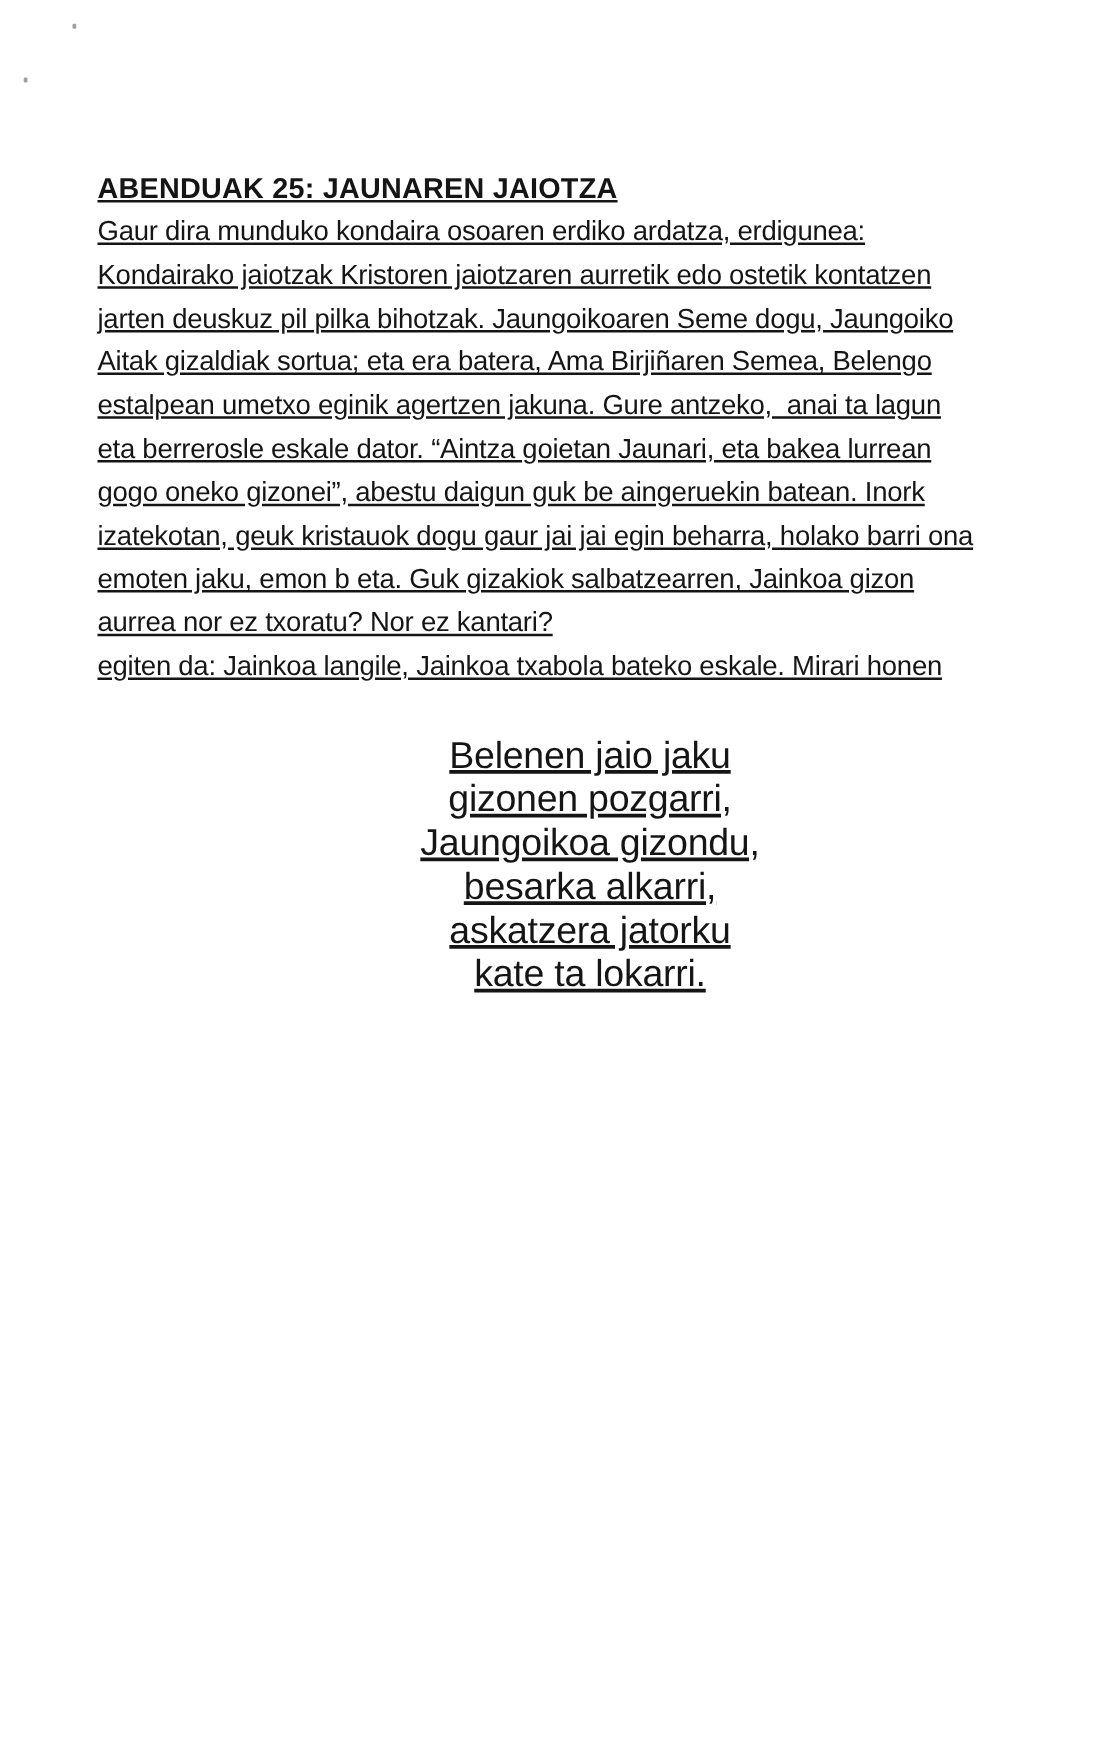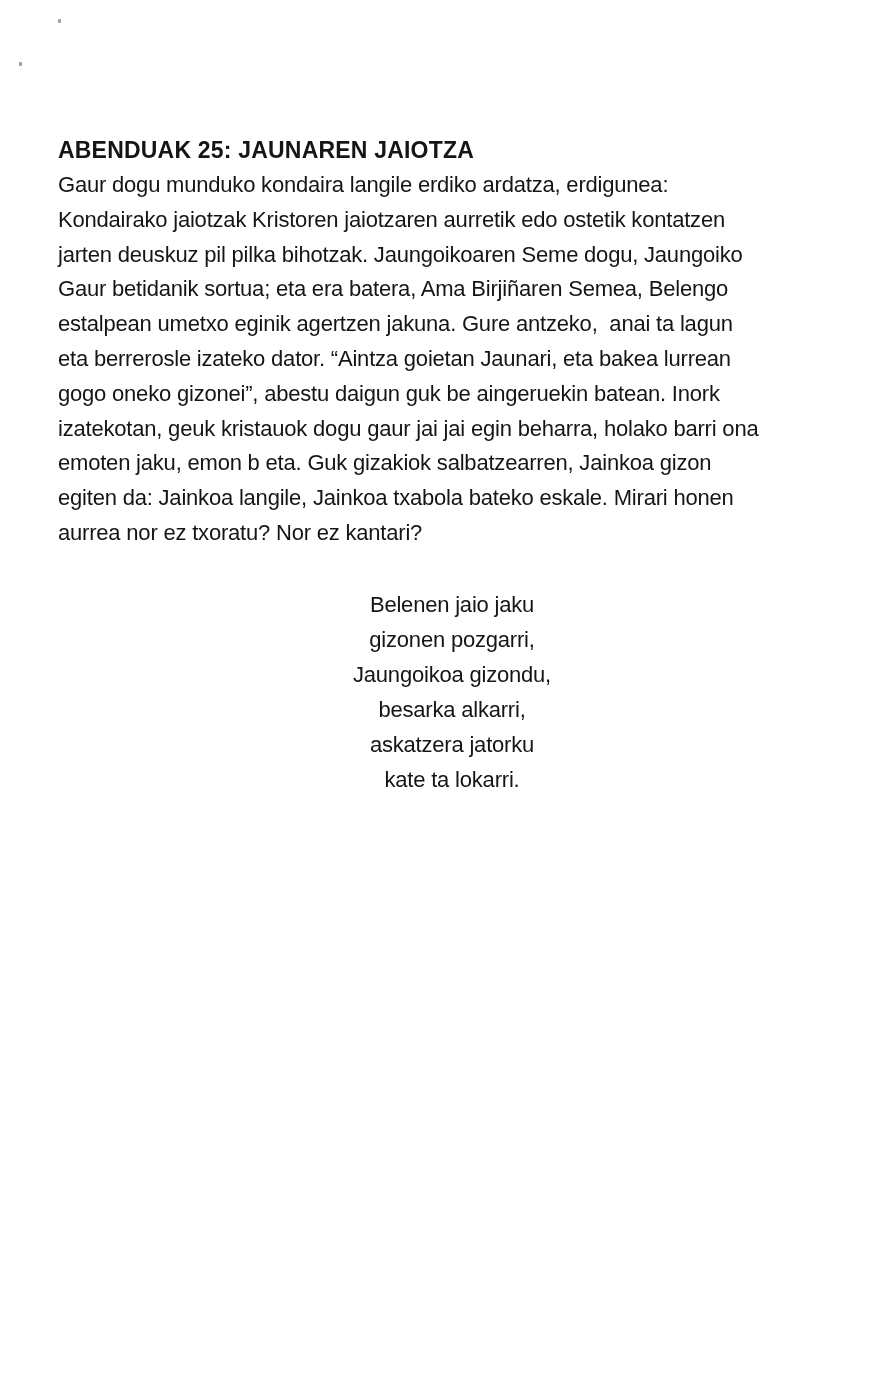--- a/index.html
+++ b/index.html
@@ -11,23 +11,24 @@
     position: relative;
     width: 895px;
     height: 1392px;
     background: #ffffff;
     overflow: hidden;
     font-family: "Liberation Sans", "DejaVu Sans", sans-serif;
     color: #151515;
   }
   .content {
     position: absolute;
-    left: 58px;
+    left: 78px;
     top: 133px;
     width: 788px;
+    text-decoration: underline;
   }
   .doc-title {
     font-size: 23px;
     font-weight: bold;
     line-height: 35px;
     letter-spacing: 0.2px;
     white-space: pre;
   }
   .para {
     margin-top: 0;
@@ -36,21 +37,21 @@
     font-size: 22px;
     line-height: 34.8px;
     letter-spacing: -0.2px;
     white-space: pre;
   }
   .verse {
     margin-top: 36px;
     text-align: center;
   }
   .verse .line {
-    font-size: 22px;
+    font-size: 30px;
     line-height: 35px;
     letter-spacing: -0.2px;
     white-space: pre;
   }
   .speck {
     position: absolute;
     background: #8a8a8a;
     border-radius: 1px;
   }
   .speck-1 { left: 58px; top: 19px; width: 3px; height: 4px; opacity: 0.8; }
@@ -60,31 +61,31 @@
 <body>
 
 <div class="page">
   <span class="speck speck-1"></span>
   <span class="speck speck-2"></span>
 
   <div class="content">
     <div class="doc-title">ABENDUAK 25: JAUNAREN JAIOTZA</div>
 
     <div class="para">
-        <div class="line">Gaur dogu munduko kondaira langile erdiko ardatza, erdigunea:</div>
+        <div class="line">Gaur dira munduko kondaira osoaren erdiko ardatza, erdigunea:</div>
         <div class="line">Kondairako jaiotzak Kristoren jaiotzaren aurretik edo ostetik kontatzen</div>
         <div class="line">jarten deuskuz pil pilka bihotzak. Jaungoikoaren Seme dogu, Jaungoiko</div>
-        <div class="line">Gaur betidanik sortua; eta era batera, Ama Birjiñaren Semea, Belengo</div>
+        <div class="line">Aitak gizaldiak sortua; eta era batera, Ama Birjiñaren Semea, Belengo</div>
         <div class="line">estalpean umetxo eginik agertzen jakuna. Gure antzeko,  anai ta lagun</div>
-        <div class="line">eta berrerosle izateko dator. “Aintza goietan Jaunari, eta bakea lurrean</div>
+        <div class="line">eta berrerosle eskale dator. “Aintza goietan Jaunari, eta bakea lurrean</div>
         <div class="line">gogo oneko gizonei”, abestu daigun guk be aingeruekin batean. Inork</div>
         <div class="line">izatekotan, geuk kristauok dogu gaur jai jai egin beharra, holako barri ona</div>
         <div class="line">emoten jaku, emon b eta. Guk gizakiok salbatzearren, Jainkoa gizon</div>
+        <div class="line">aurrea nor ez txoratu? Nor ez kantari?</div>
         <div class="line">egiten da: Jainkoa langile, Jainkoa txabola bateko eskale. Mirari honen</div>
-        <div class="line">aurrea nor ez txoratu? Nor ez kantari?</div>
       </div>
 
     <div class="verse">
         <div class="line">Belenen jaio jaku</div>
         <div class="line">gizonen pozgarri,</div>
         <div class="line">Jaungoikoa gizondu,</div>
         <div class="line">besarka alkarri,</div>
         <div class="line">askatzera jatorku</div>
         <div class="line">kate ta lokarri.</div>
       </div>

